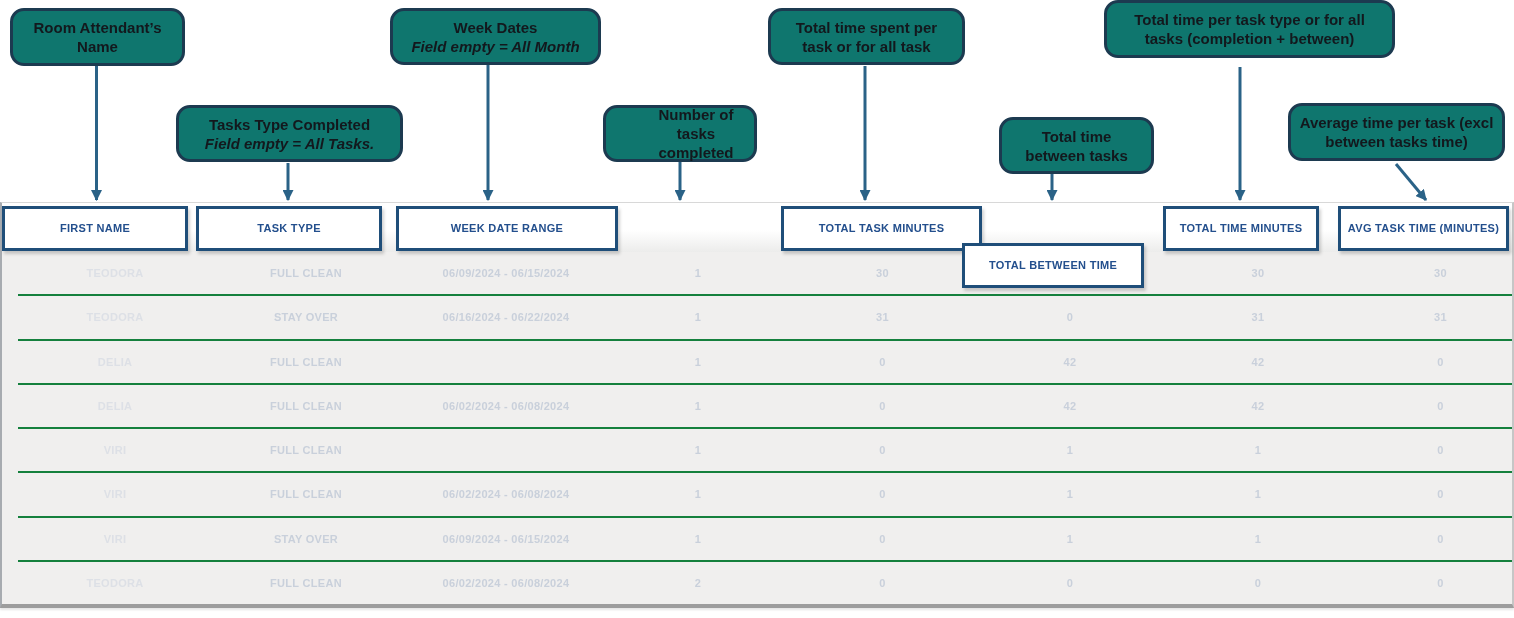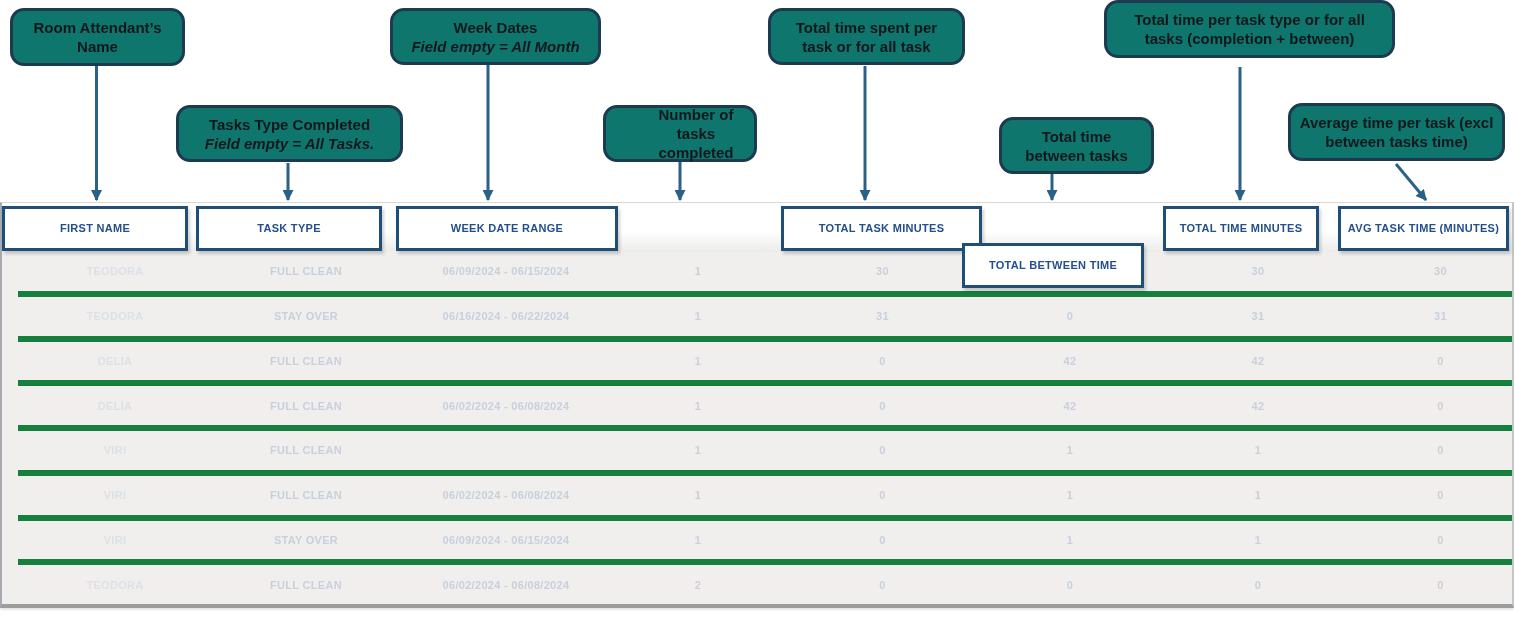--- a/index.html
+++ b/index.html
@@ -50,21 +50,21 @@
   .h5 { left:960px;  width:182px;margin-top:37px; }
   .h6 { left:1161px; width:156px; }
   .h7 { left:1336px; width:171px; }
 
   
   .tbody {
     position:absolute; left:0; right:0; top:49px; bottom:0;
     display:flex; flex-direction:column;padding-left:16px;
   }
   .trow { position:relative; flex:1; }
-  .trow + .trow { border-top:6px solid #15803d; }
+  .trow + .trow { border-top:2px solid #15803d; }
   .cell {
     position:absolute; top:0; bottom:0;
     display:flex; align-items:center; justify-content:center;
     font-weight:bold; font-size:11px; letter-spacing:0.3px;
     color:#c9d0db; text-align:center; white-space:nowrap;
   }
   .cell.c0 { left:8px;    width:178px; color:#dde0e6; }
   .cell.c1 { left:196px;  width:184px; }
   .cell.c2 { left:396px;  width:184px; }
   .cell.c3 { left:595px;  width:170px; }

